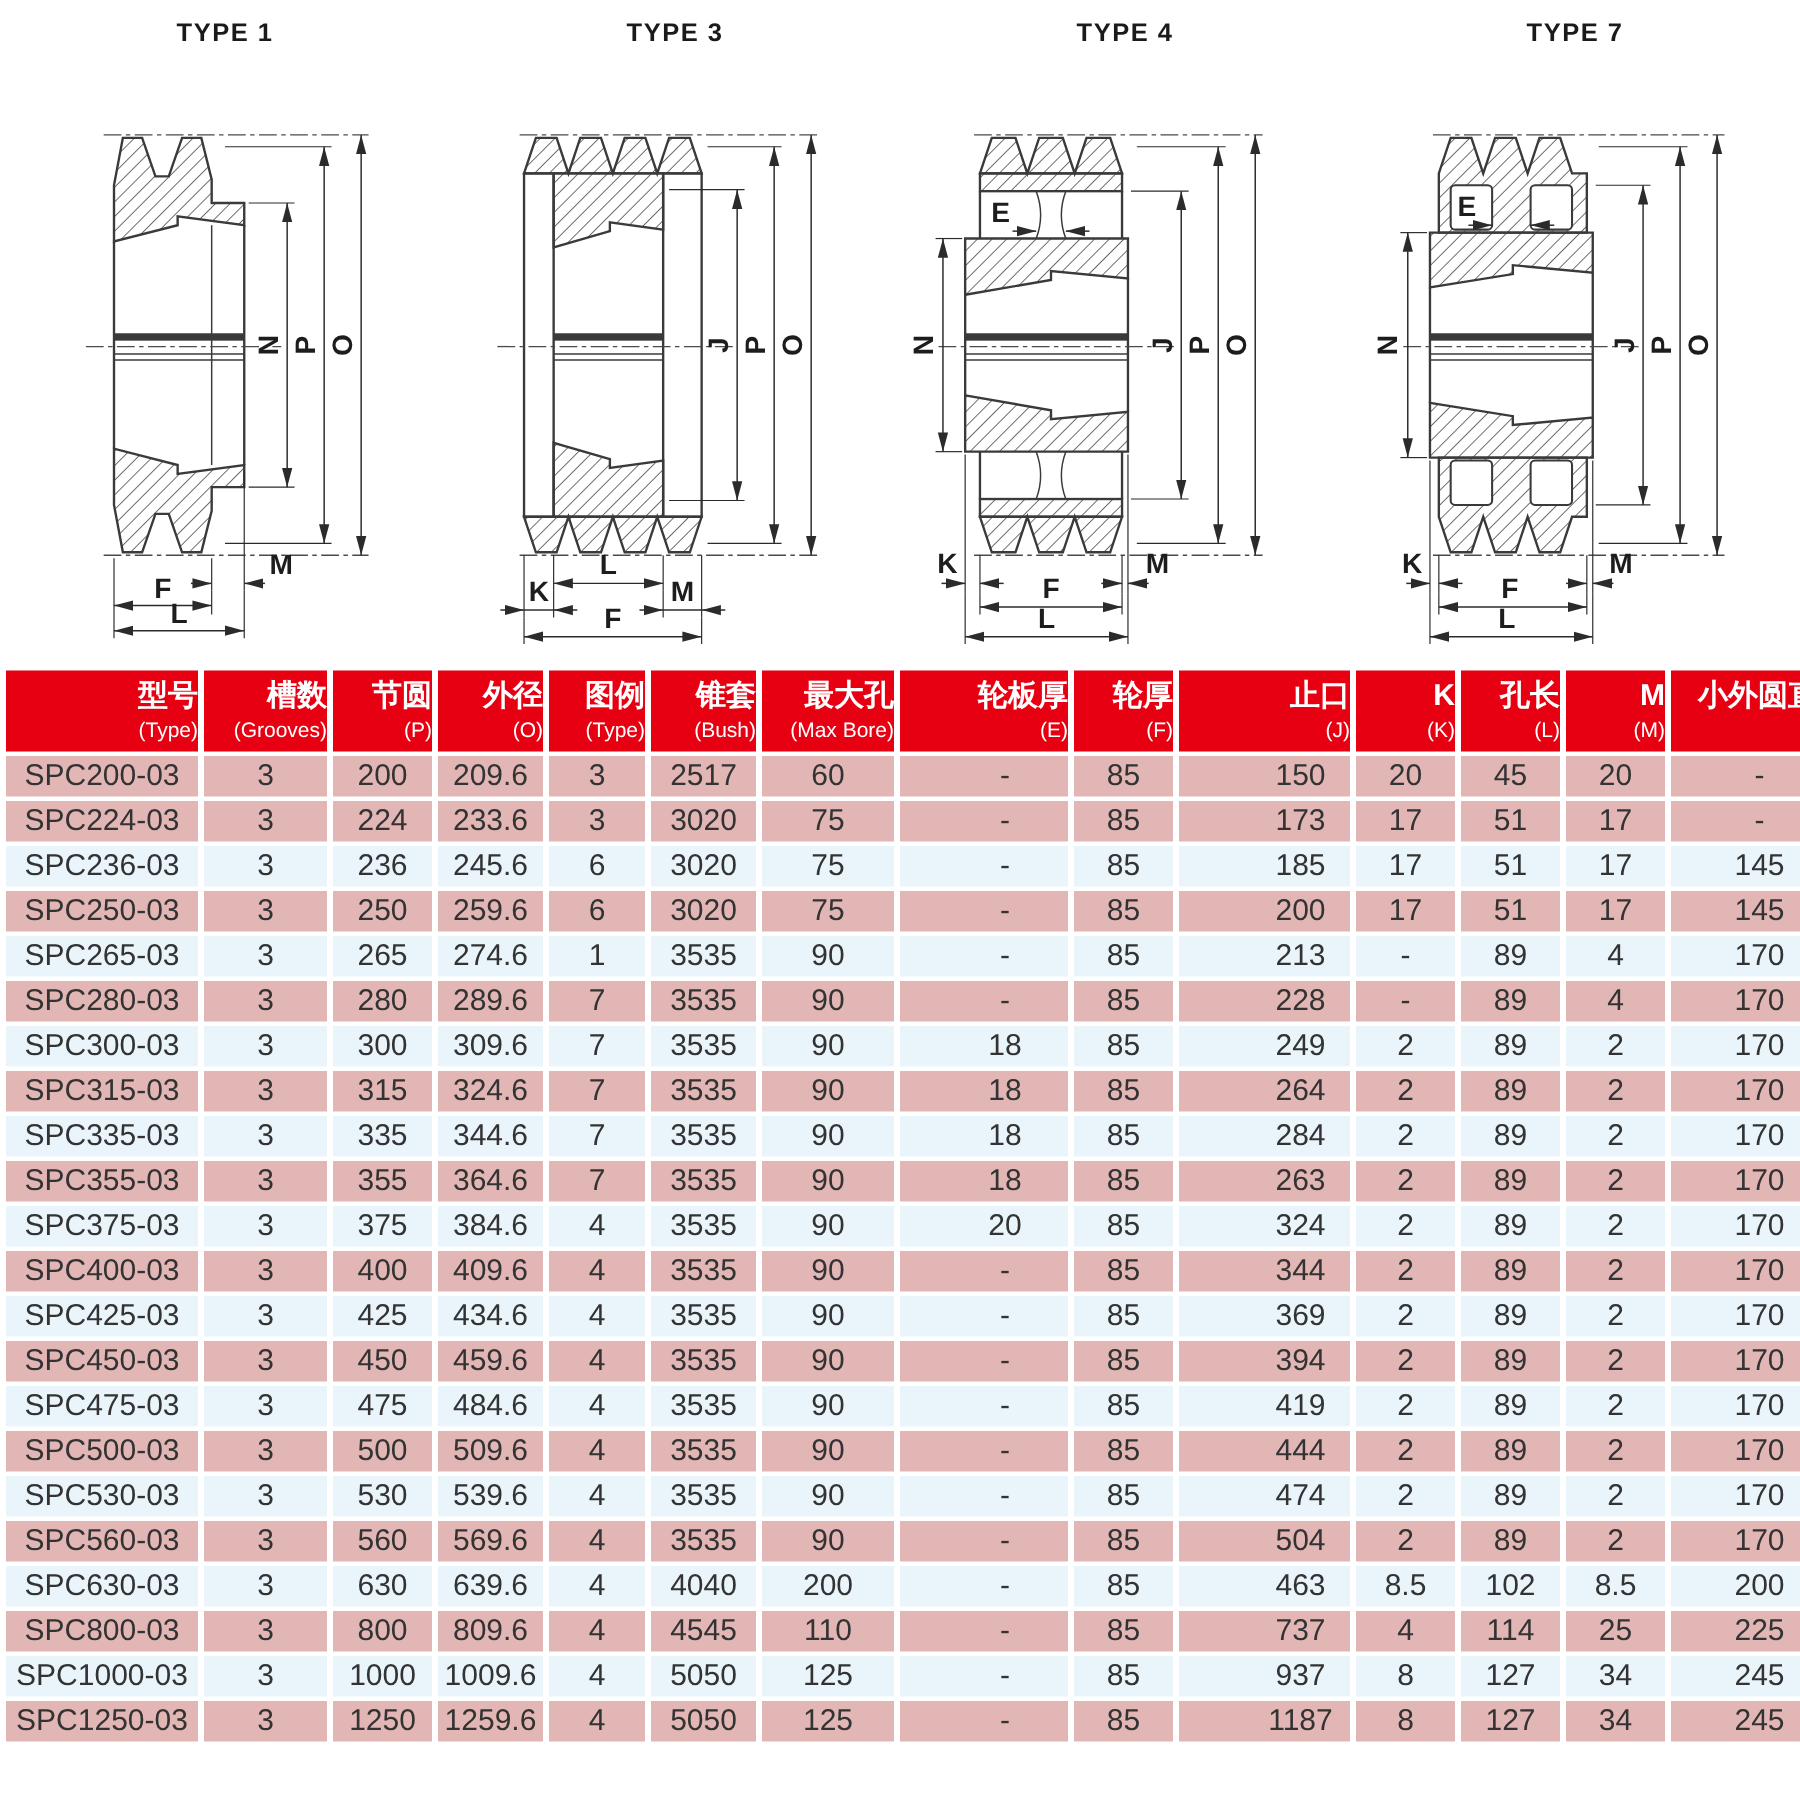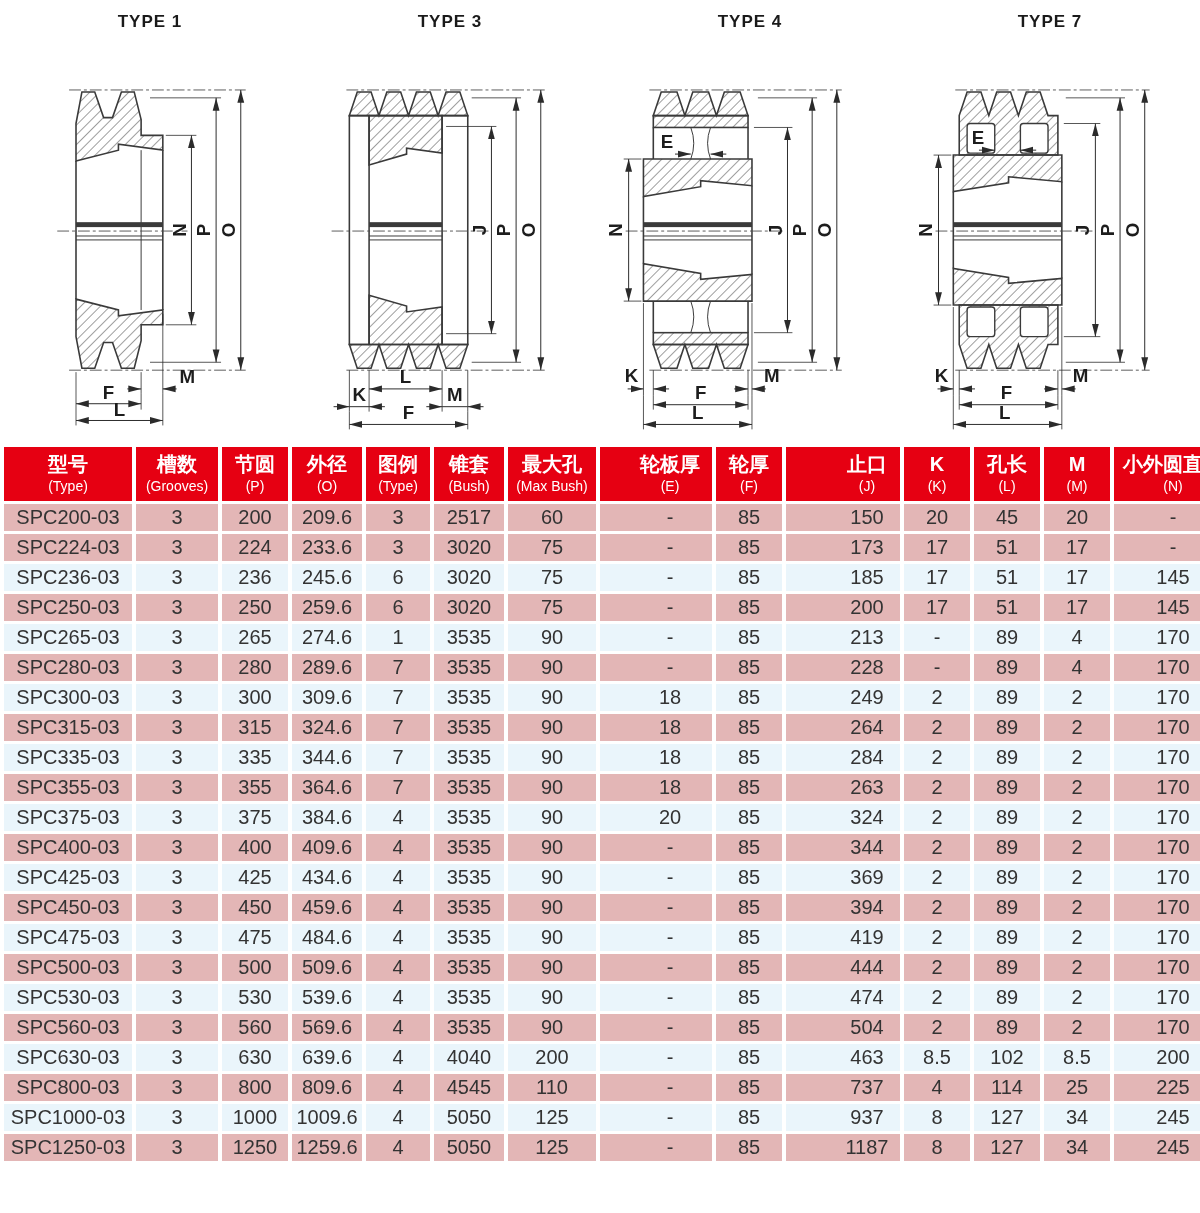--- a/index.html
+++ b/index.html
@@ -16,21 +16,21 @@
   .whitefill{fill:#ffffff;stroke:#3a3a3a;stroke-width:1.4;}
   .thin{stroke:#3a3a3a;stroke-width:1;fill:none;}
   .keyband{fill:#3a3a3a;stroke:none;}
   .cl{stroke:#4a4a4a;stroke-width:0.9;stroke-dasharray:12 3 3 3;fill:none;}
   .dim{stroke:#2b2b2b;stroke-width:1;fill:none;}
   .ext{stroke:#2b2b2b;stroke-width:0.8;fill:none;}
   .dimtext{font-family:"Liberation Sans",sans-serif;font-size:19px;font-weight:600;fill:#1d1d1d;}
 
   
   .spec-table{border-collapse:separate;border-spacing:4px 3px;table-layout:fixed;width:1192px;margin:6px auto 0 auto;}
-  .spec-table th{background:var(--hdr-red,#e60012);color:#fff;text-align:center;vertical-align:middle;padding:5px 0 6px 0;margin-left:46px;}
+  .spec-table th{background:var(--hdr-red,#e60012);color:#fff;text-align:right;vertical-align:middle;padding:5px 0 6px 0;margin-left:46px;}
   .spec-table th .h-zh{font-size:20px;font-weight:bold;line-height:24px;}
   .spec-table th .h-en{font-size:14px;font-weight:normal;line-height:17px;margin-top:2px;}
   .spec-table td{text-align:center;vertical-align:middle;font-size:20px;color:#333;height:27px;line-height:27px;padding:0;white-space:nowrap;overflow:hidden;}
   tr.row-pink td{background:var(--row-pink,#e3b6b6);}
   tr.row-blue td{background:var(--row-blue,#eaf5fb);}
   
   .spec-table th:nth-child(1),.spec-table td:nth-child(1){width:128px;}
   .spec-table th:nth-child(2),.spec-table td:nth-child(2){width:82px;}
   .spec-table th:nth-child(3),.spec-table td:nth-child(3){width:66px;}
   .spec-table th:nth-child(4),.spec-table td:nth-child(4){width:70px;}
@@ -310,21 +310,21 @@
           <th>
             <div class="h-zh">图例</div>
             <div class="h-en">(Type)</div>
           </th>
           <th>
             <div class="h-zh">锥套</div>
             <div class="h-en">(Bush)</div>
           </th>
           <th>
             <div class="h-zh">最大孔</div>
-            <div class="h-en">(Max Bush)</div>
+            <div class="h-en">(Max Bore)</div>
           </th>
           <th>
             <div class="h-zh">轮板厚</div>
             <div class="h-en">(E)</div>
           </th>
           <th>
             <div class="h-zh">轮厚</div>
             <div class="h-en">(F)</div>
           </th>
           <th>

